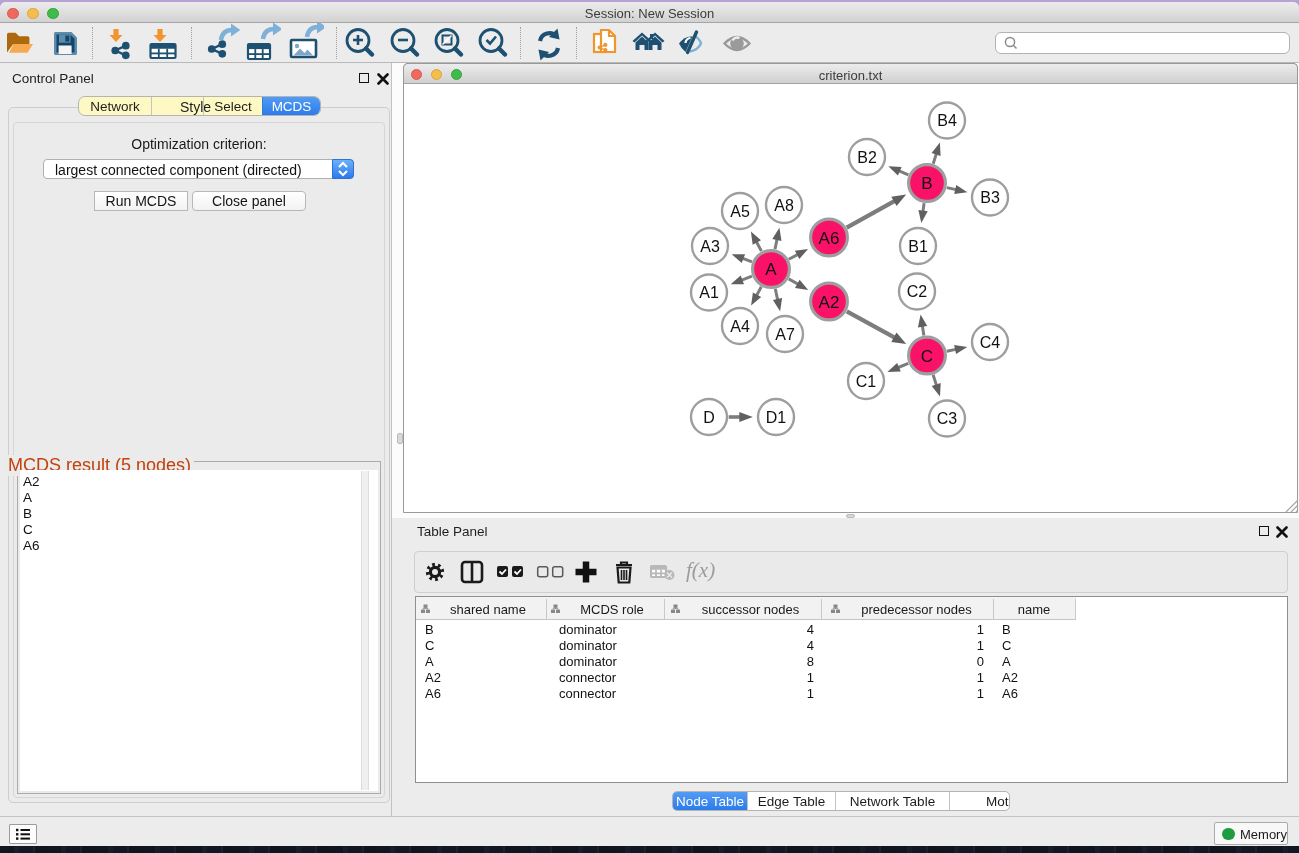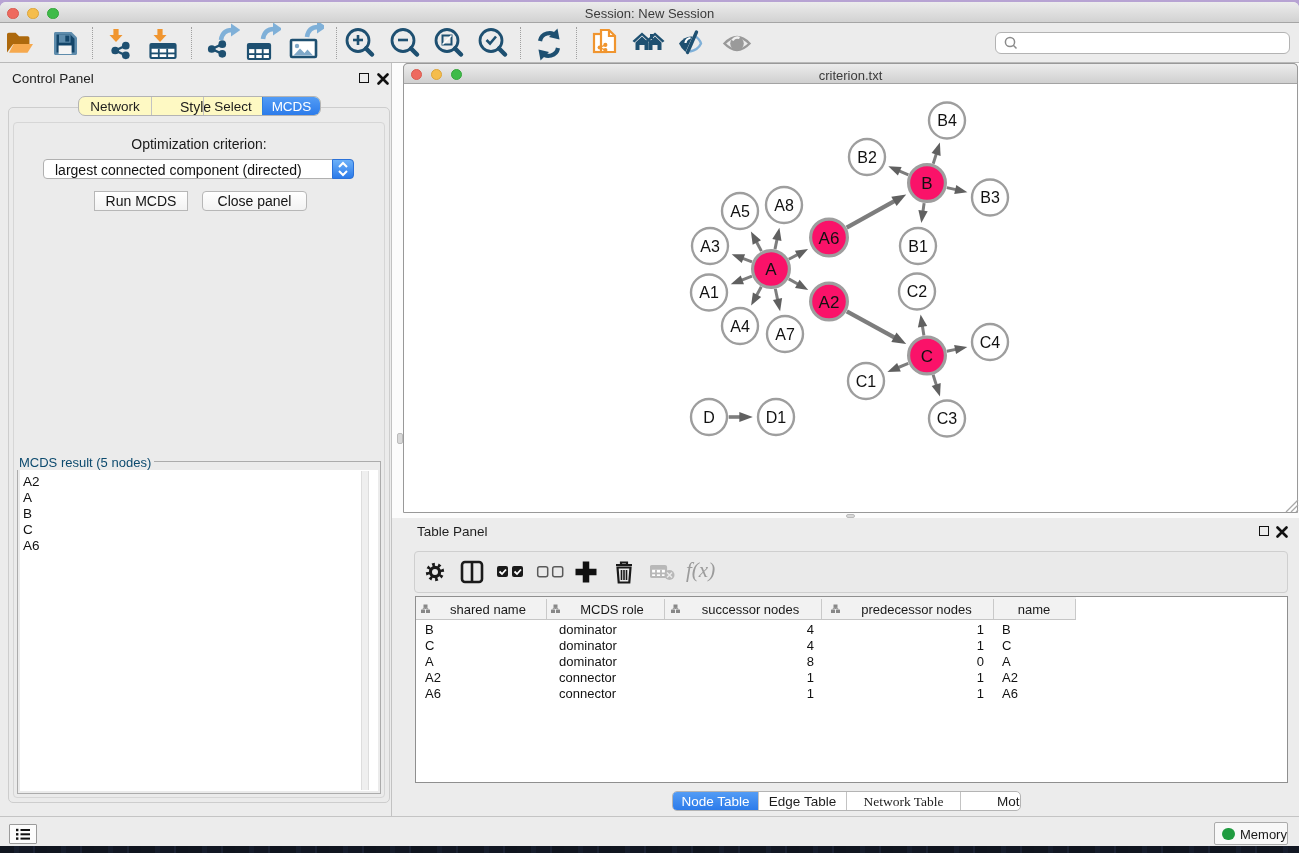--- a/index.html
+++ b/index.html
@@ -146,23 +146,23 @@
   </div>
 <div class="abs" style="left:0;top:136px;width:398px;text-align:center;font-size:14px;color:#1a1a1a">Optimization criterion:</div>
 <div class="abs" style="left:43px;top:159px;width:311px;height:20px;background:#fff;border:1px solid #b0b0b0;border-radius:4px"></div>
 <div class="abs" style="left:55px;top:161.5px;font-size:14px;color:#111">largest connected component (directed)</div>
 <div class="abs" style="left:332px;top:159px;width:22px;height:20px;background:linear-gradient(#6db1f8,#2b7ae9);border-radius:0 4px 4px 0;border:1px solid #2b72d9"></div>
 <svg width="14" height="16" viewBox="0 0 14 16" style="position:absolute;left:336px;top:161px">
     <path d="M3 6 L7 2 L11 6" fill="none" stroke="#fff" stroke-width="2"></path>
     <path d="M3 10 L7 14 L11 10" fill="none" stroke="#fff" stroke-width="2"></path>
   </svg>
 <div class="abs" style="left:94px;top:191px;width:94px;height:20px;background:linear-gradient(#ffffff,#f2f2f2);border:1px solid #b7b7b7;border-radius:0;text-align:center;line-height:19px;font-size:14px;color:#141414">Run MCDS</div>
-<div class="abs" style="left:202px;top:191px;width:105px;height:20px;background:linear-gradient(#ffffff,#f2f2f2);border:1px solid #b7b7b7;border-radius:4px;text-align:center;line-height:19px;font-size:14px;color:#141414">Close panel</div>
+<div class="abs" style="left:192px;top:191px;width:114px;height:20px;background:linear-gradient(#ffffff,#f2f2f2);border:1px solid #b7b7b7;border-radius:4px;text-align:center;line-height:19px;font-size:14px;color:#141414">Close panel</div>
 <div class="abs" style="left:17px;top:461px;width:364px;height:333px;border:1px solid #ababab"></div>
-<div class="abs" style="left:16px;top:455px;background:#ebebeb;padding:0 3px;font-size:13px;color:#0c4a6e">MCDS result (5 nodes)</div>
+<div class="abs" style="left:5px;top:455px;background:#ebebeb;padding:0 3px;font-size:18px;color:#c2410c">MCDS result (5 nodes)</div>
 <div class="abs" style="left:20px;top:470px;width:358px;height:321px;background:#fff"></div>
 <div class="abs" style="left:361px;top:471px;width:8px;height:319px;background:#efefef;border-left:1px solid #ddd;border-right:1px solid #ddd"></div>
 <div class="abs" style="left:23px;top:474px;font-size:13.5px;line-height:16px;color:#111">A2<br>A<br>B<br>C<br>A6</div>
 <div class="abs" style="left:392px;top:63px;width:907px;height:455px;background:#fcfcfc"></div>
 <div class="abs" style="left:397px;top:433px;width:6px;height:11px;background:#d8d8d8;border:1px solid #bbb;border-radius:2px"></div>
 <div class="abs" style="left:846px;top:513.5px;width:9px;height:4.5px;background:#d8d8d8;border:1px solid #bbb;border-radius:2px"></div>
 <div class="abs" style="left:403px;top:63px;width:895px;height:450px;background:#fff;border:1px solid #999;border-radius:5px 5px 0 0"></div>
 <div class="abs" style="left:403px;top:63px;width:895px;height:21px;background:linear-gradient(#ececec,#d0d0d0);border:1px solid #999;border-bottom:1px solid #a3a3a3;border-radius:5px 5px 0 0"></div>
 <div class="abs" style="left:411px;top:69px;width:11px;height:11px;border-radius:50%;background:#ee6a5f;border:1px solid #d85c50"></div>
 <div class="abs" style="left:431px;top:69px;width:11px;height:11px;border-radius:50%;background:#f5bd4c;border:1px solid #dca53b"></div>
@@ -351,23 +351,23 @@
 <div class="abs" style="left:559px;top:670px;font-size:13px;color:#111">connector</div>
 <div class="abs" style="left:744px;top:670px;width:70px;text-align:right;font-size:13px;color:#111">1</div>
 <div class="abs" style="left:914px;top:670px;width:70px;text-align:right;font-size:13px;color:#111">1</div>
 <div class="abs" style="left:1002px;top:670px;font-size:13px;color:#111">A2</div>
 <div class="abs" style="left:425px;top:686px;font-size:13px;color:#111">A6</div>
 <div class="abs" style="left:559px;top:686px;font-size:13px;color:#111">connector</div>
 <div class="abs" style="left:744px;top:686px;width:70px;text-align:right;font-size:13px;color:#111">1</div>
 <div class="abs" style="left:914px;top:686px;width:70px;text-align:right;font-size:13px;color:#111">1</div>
 <div class="abs" style="left:1002px;top:686px;font-size:13px;color:#111">A6</div>
 <div style="position:absolute;left:672px;top:791px;height:20px;display:flex;border:1px solid #b4b4b4;border-radius:5px;overflow:hidden;background:#fff">
-    <div style="width:85px;line-height:20px;text-align:center;font-size:13.5px;background:linear-gradient(#539cf5,#2c7bea);color:#fff;">Node Table</div>
+    <div style="width:74px;line-height:20px;text-align:center;font-size:13.5px;background:linear-gradient(#539cf5,#2c7bea);color:#fff;">Node Table</div>
     <div style="width:88px;line-height:20px;text-align:center;font-size:13.5px;border-left:1px solid #c3c3c3;color:#1d1d1d;">Edge Table</div>
-    <div style="width:114px;line-height:20px;text-align:center;font-size:13.5px;border-left:1px solid #c3c3c3;color:#1d1d1d;font-family:Liberation Serif, serif;">Network Table</div>
+    <div style="width:114px;line-height:20px;text-align:center;font-size:13.5px;border-left:1px solid #c3c3c3;color:#1d1d1d;">Network Table</div>
     <div style="width:60px;line-height:20px;text-align:center;font-size:13.5px;border-left:1px solid #c3c3c3;color:#1d1d1d;padding-left:36px;">Motifs</div>
   </div>
 <div class="abs" style="left:0;top:816px;width:1299px;height:30px;background:#ececec;border-top:1px solid #c4c4c4"></div>
 <div class="abs" style="left:9px;top:824px;width:28px;height:20px;background:#fcfcfc;border:1px solid #9b9b9b;border-radius:1px"></div>
 <svg width="15" height="13" viewBox="0 0 15 13" style="position:absolute;left:16px;top:828px">
     <g stroke="#111" stroke-width="2">
       <line x1="4.5" y1="2" x2="14" y2="2"></line>
       <line x1="4.5" y1="6.3" x2="14" y2="6.3"></line>
       <line x1="4.5" y1="10.6" x2="14" y2="10.6"></line>
     </g>

